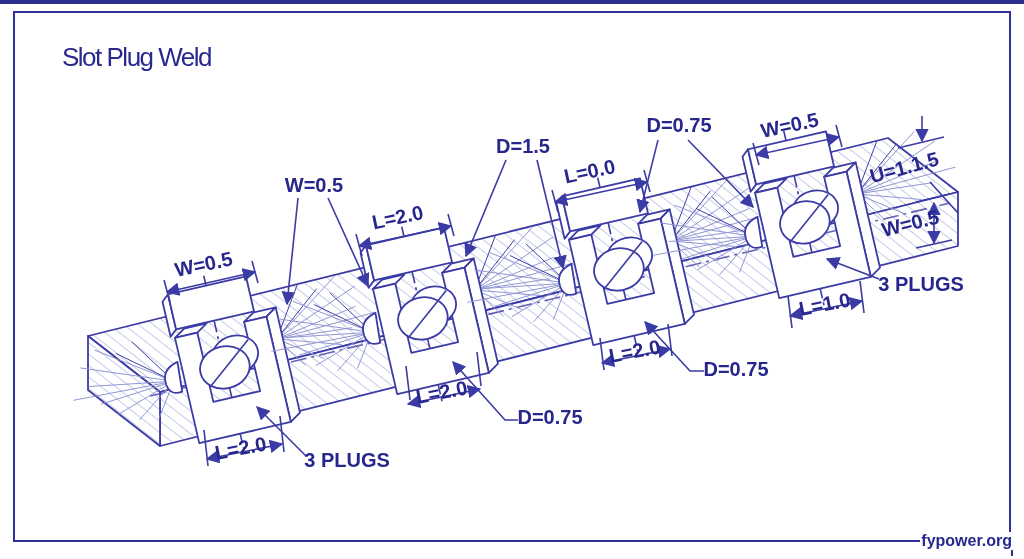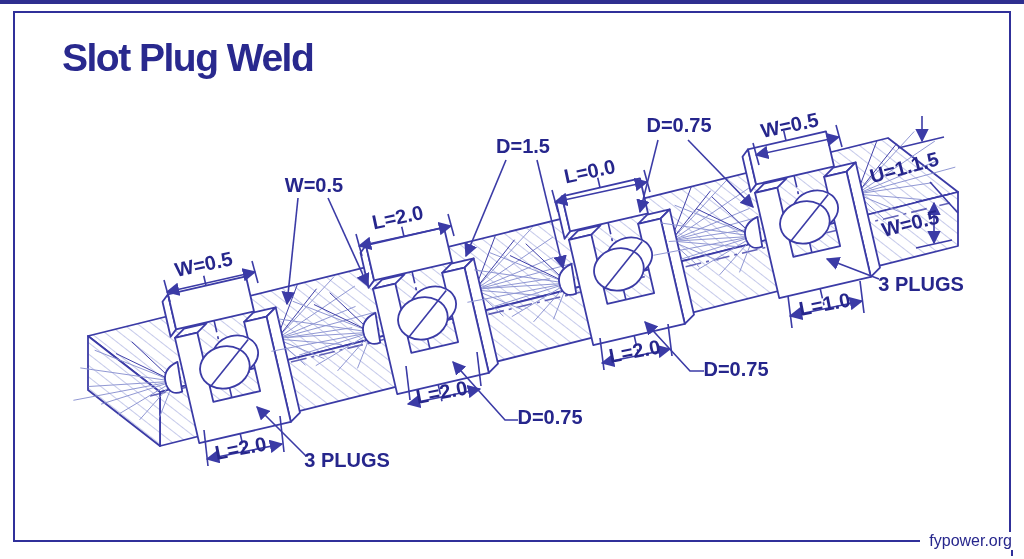--- a/index.html
+++ b/index.html
@@ -1,23 +1,23 @@
 <!DOCTYPE html>
 <html><head>
 <meta charset="utf-8">
 <style>
   html,body{margin:0;padding:0;background:#fff;}
   .stage{position:relative;width:1024px;height:559px;background:#ffffff;overflow:hidden;
          font-family:"Liberation Sans",sans-serif;}
   .topbar{position:absolute;left:0;top:0;width:1024px;height:4px;background:#2e2e8f;}
   .frame{position:absolute;left:13px;top:11px;width:994px;height:527px;border:2px solid #30309a;}
-  .title{position:absolute;left:62px;top:34px;color:#29298e;font-weight:bold;
-         font-size:39px;line-height:47px;letter-spacing:-1.5px;}
+  .title{position:absolute;left:62px;top:34px;color:#29298e;font-weight:normal;
+         font-size:26px;line-height:47px;letter-spacing:-1.5px;}
   .watermark{position:absolute;left:920px;top:532px;width:92px;background:#ffffff;
-             color:#26268c;font-weight:normal;font-size:16px;text-align:right;padding-right:2px;}
+             color:#26268c;font-weight:bold;font-size:16px;text-align:right;padding-right:2px;}
   svg{position:absolute;left:0;top:0;}
   .dim{font:700 20px "Liberation Sans",sans-serif;fill:#26268c;}
   .ln{stroke:#3b3ba6;stroke-width:1.6;fill:none;}
   .geo{stroke:#3b3ba6;stroke-width:1.8;stroke-linejoin:round;}
 </style>
 </head>
 <body>
 
 <div class="stage">
   <div class="topbar"></div>

